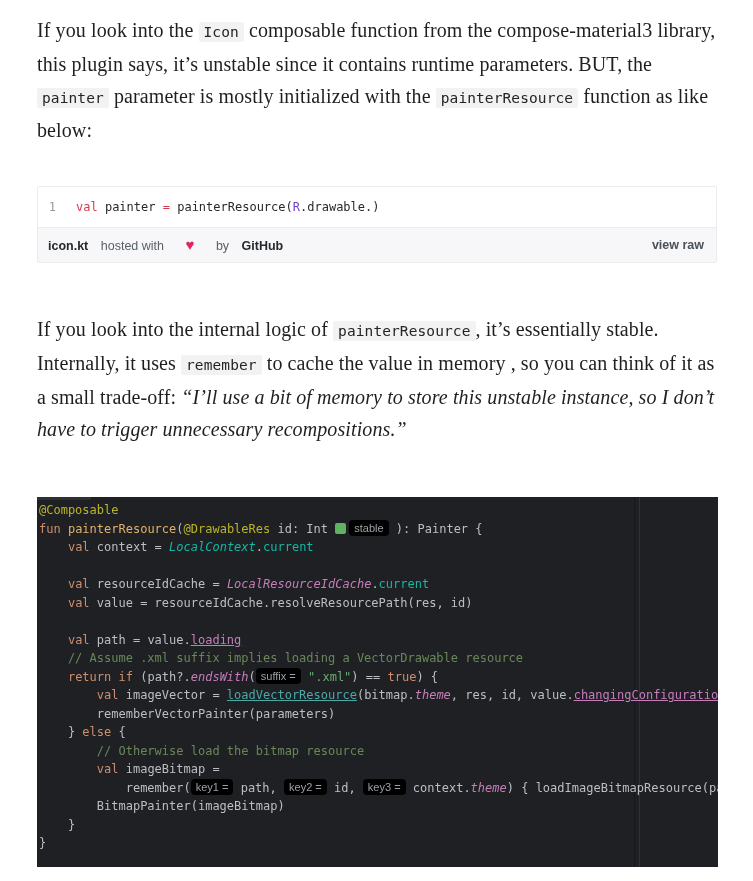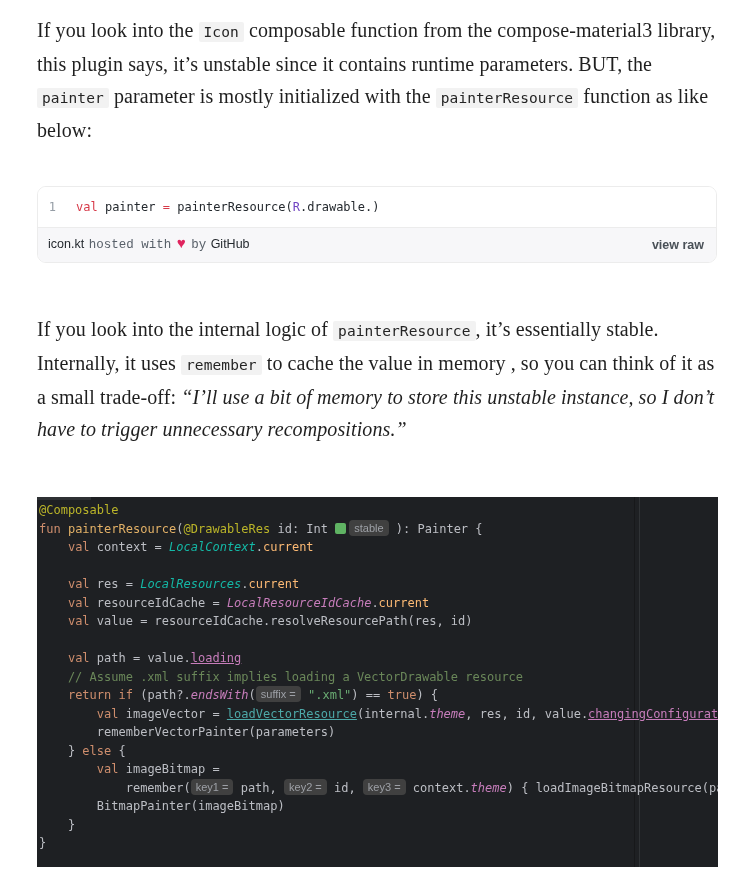--- a/index.html
+++ b/index.html
@@ -29,21 +29,21 @@
     padding: 2px 5px;
     border-radius: 2px;
     white-space: nowrap;
   }
   .p2 { margin-bottom: 52px; }
 
   
   .gist {
     margin: 6px 0 50px 0;
     border: 1px solid #ececec;
-    border-radius: 9px;
+    border-radius: 2px;
     overflow: hidden;
   }
   .gist-code {
     background: #ffffff;
     padding: 9px 8px 9px 8px;
     font-family: "DejaVu Sans Mono", monospace;
     font-size: 12px;
     line-height: 22px;
   }
   .gist-code .cl { white-space: pre; }
@@ -64,22 +64,22 @@
     border-top: 1px solid #ececec;
     padding: 8px 12px 9px 10px;
     font-family: "Liberation Sans", sans-serif;
     font-size: 12.5px;
     color: #586069;
     display: flex;
     justify-content: space-between;
     align-items: center;
   }
   .gist-meta a, .view-raw { text-decoration: none; cursor: pointer; }
-  .gist-file, .gist-gh { color: #24292e; font-weight: 400; }
-  .gist-meta span { margin: 0 1px; font-family: Liberation Mono, monospace; }
+  .gist-file, .gist-gh { color: #24292e; font-weight: 700; }
+  .gist-meta span { margin: 0 9px; }
   .heart { color: #e0245e; font-size: 15px; margin: 0 2px; }
   .view-raw { color: #4a5158; font-weight: 600; }
 
   
   .editor {
     position: relative;
     width: 681px;
     height: 370px;
     background: #1e2023;
     overflow: hidden;
@@ -95,31 +95,31 @@
   .editor .guide { position: absolute; top: 0; bottom: 0; width: 1px; }
   .editor .g1 { left: 597px; background: #17181a; }
   .editor .g2 { left: 602px; background: #303336; }
   .editor-code { position: relative; }
   .editor-code .cl { white-space: pre; height: 18.5px; }
 
   .tk-kw   { color: #cf8e6d; }
   .tk-fn   { color: #e3b167; }
   .tk-ann  { color: #bbb529; }
   .tk-txt  { color: #bcbec4; }
-  .tk-grn  { color: #fdba74; }
+  .tk-grn  { color: #14b8a6; }
   .tk-grni { color: #14b8a6; font-style: italic; }
   .tk-pnki { color: #c77dbb; font-style: italic; }
   .tk-pnku { color: #c77dbb; text-decoration: underline; }
   .tk-teal { color: #4da8a8; text-decoration: underline; }
   .tk-cmt  { color: #6a8759; }
   .tk-str  { color: #6aab73; }
   .tk-wi   { color: #bcbec4; }
   .tk-hint {
     display: inline-block;
-    background: #404040;
+    background: #000000;
     color: #9da0a6;
     font-size: 11px;
     line-height: 14px;
     padding: 1px 5px;
     border-radius: 4px;
     font-family: "Liberation Sans", sans-serif;
     vertical-align: 1px;
   }
   .tk-swatch {
     display: inline-block;
@@ -157,30 +157,30 @@
 
   <div class="editor">
     <div class="sliver"></div>
     <div class="guide g1"></div>
     <div class="guide g2"></div>
     <div class="editor-code">
         <div class="cl"><span class="tk-ann">@Composable</span></div>
         <div class="cl"><span class="tk-kw">fun</span><span class="tk-txt"> </span><span class="tk-fn">painterResource</span><span class="tk-txt">(</span><span class="tk-ann">@DrawableRes</span><span class="tk-txt"> id: Int </span><span class="tk-swatch"></span><span class="tk-hint">stable</span><span class="tk-txt"> ): Painter {</span></div>
         <div class="cl"><span class="tk-txt">    </span><span class="tk-kw">val</span><span class="tk-txt"> context = </span><span class="tk-grni">LocalContext</span><span class="tk-txt">.</span><span class="tk-grn">current</span></div>
         <div class="cl">&nbsp;</div>
-        <div class="cl"><span class="tk-txt">    </span><span class="tk-kw">val</span><span class="tk-txt"> res = </span><span class="tk-grni">LocalResources</span><span class="tk-txt">.</span><span class="tk-grn">current</span></div>
         <div class="cl"><span class="tk-txt">    </span><span class="tk-kw">val</span><span class="tk-txt"> resourceIdCache = </span><span class="tk-pnki">LocalResourceIdCache</span><span class="tk-txt">.</span><span class="tk-grn">current</span></div>
         <div class="cl"><span class="tk-txt">    </span><span class="tk-kw">val</span><span class="tk-txt"> value = resourceIdCache.resolveResourcePath(res, id)</span></div>
         <div class="cl">&nbsp;</div>
         <div class="cl"><span class="tk-txt">    </span><span class="tk-kw">val</span><span class="tk-txt"> path = value.</span><span class="tk-pnku">loading</span></div>
         <div class="cl"><span class="tk-cmt">    // Assume .xml suffix implies loading a VectorDrawable resource</span></div>
         <div class="cl"><span class="tk-txt">    </span><span class="tk-kw">return</span><span class="tk-txt"> </span><span class="tk-kw">if</span><span class="tk-txt"> (path?.</span><span class="tk-pnki">endsWith</span><span class="tk-txt">(</span><span class="tk-hint">suffix =</span><span class="tk-txt"> </span><span class="tk-str">".xml"</span><span class="tk-txt">) == </span><span class="tk-kw">true</span><span class="tk-txt">) {</span></div>
-        <div class="cl"><span class="tk-txt">        </span><span class="tk-kw">val</span><span class="tk-txt"> imageVector = </span><span class="tk-teal">loadVectorResource</span><span class="tk-txt">(internal.</span><span class="tk-pnki">theme</span><span class="tk-txt">, res, id, value.</span><span class="tk-pnku">changingConfigurations</span></div>
+        <div class="cl"><span class="tk-txt">        </span><span class="tk-kw">val</span><span class="tk-txt"> imageVector = </span><span class="tk-teal">loadVectorResource</span><span class="tk-txt">(bitmap.</span><span class="tk-pnki">theme</span><span class="tk-txt">, res, id, value.</span><span class="tk-pnku">changingConfigurations</span></div>
         <div class="cl"><span class="tk-txt">        rememberVectorPainter(parameters)</span></div>
         <div class="cl"><span class="tk-txt">    } </span><span class="tk-kw">else</span><span class="tk-txt"> {</span></div>
+        <div class="cl"><span class="tk-cmt">        // Otherwise load the bitmap resource</span></div>
         <div class="cl"><span class="tk-txt">        </span><span class="tk-kw">val</span><span class="tk-txt"> imageBitmap =</span></div>
         <div class="cl"><span class="tk-txt">            remember(</span><span class="tk-hint">key1 =</span><span class="tk-txt"> path, </span><span class="tk-hint">key2 =</span><span class="tk-txt"> id, </span><span class="tk-hint">key3 =</span><span class="tk-txt"> context.</span><span class="tk-pnki">theme</span><span class="tk-txt">) { </span><span class="tk-wi">loadImageBitmapResource</span><span class="tk-txt">(path, res, id) }</span></div>
         <div class="cl"><span class="tk-txt">        BitmapPainter(imageBitmap)</span></div>
         <div class="cl"><span class="tk-txt">    }</span></div>
         <div class="cl"><span class="tk-txt">}</span></div>
       </div>
   </div>
 
 </div>
 

